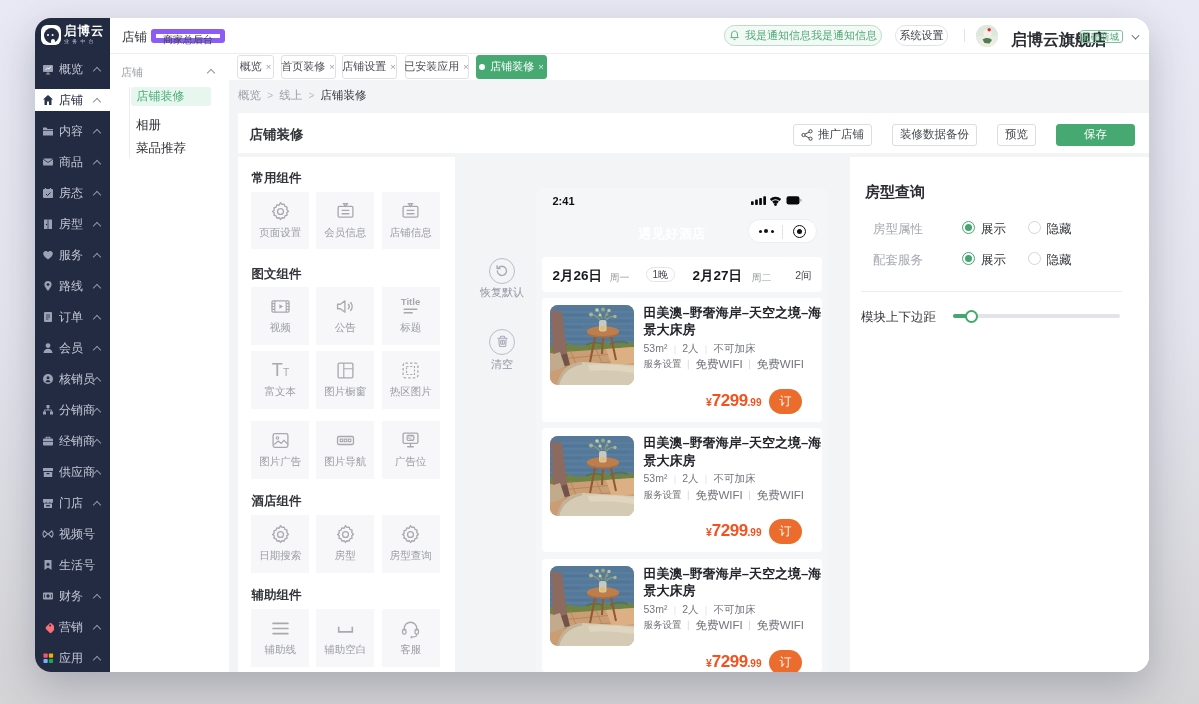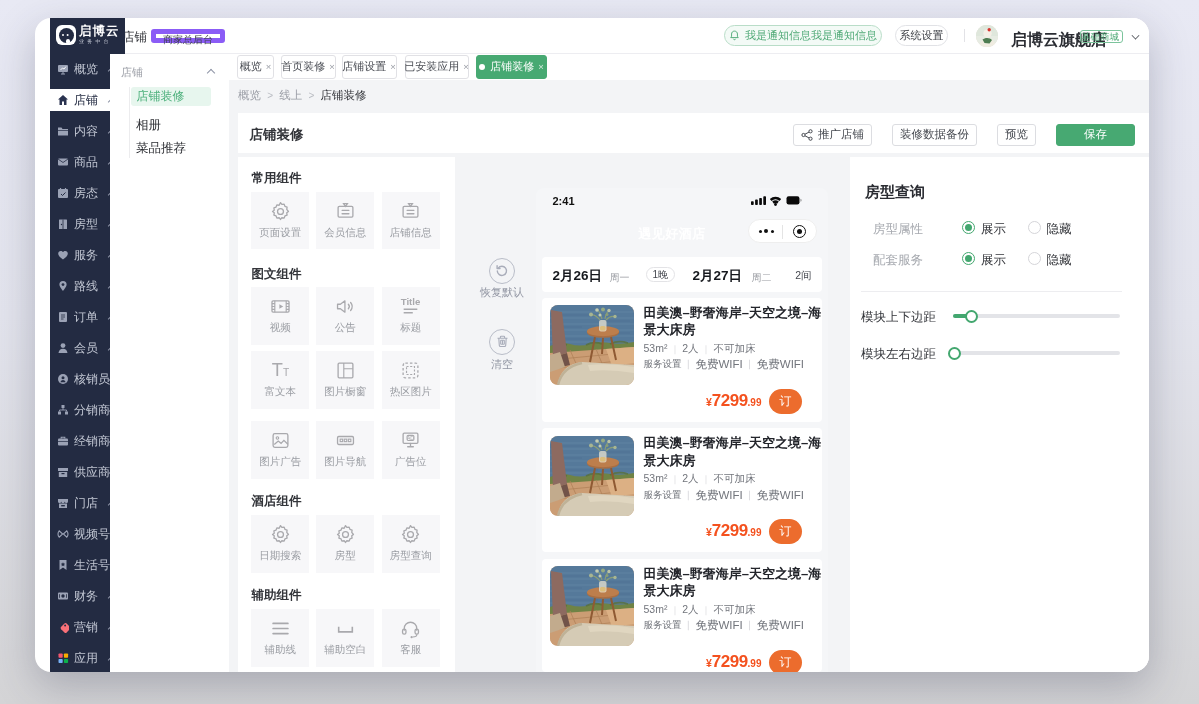--- a/index.html
+++ b/index.html
@@ -1,20 +1,20 @@
 <!DOCTYPE html>
 <html lang="zh"><head>
 <meta charset="utf-8">
 <style>
 *{margin:0;padding:0;box-sizing:border-box;font-family:"Liberation Sans",sans-serif;}
 html,body{width:1199px;height:704px;overflow:hidden;}
 body{background:linear-gradient(180deg,#e8e9f4 0%,#e3e4ed 45%,#d4d4d6 100%);position:relative;}
 .card{position:absolute;left:35px;top:18px;width:1114px;height:654px;background:#fff;border-radius:16px;box-shadow:0 14px 40px rgba(50,55,80,.28);overflow:hidden;}
 
-.snav{position:absolute;left:15px;top:0;width:75px;height:654px;background:#232b42;}
+.snav{position:absolute;left:0;top:0;width:75px;height:654px;background:#232b42;}
 .logo{position:absolute;left:6px;top:7px;display:flex;align-items:center;}
 .logo-box{width:20px;height:20px;background:#fff;border-radius:6px;position:relative;}
 .logo-face{position:absolute;left:2.5px;top:2.5px;width:15px;height:15px;background:#232b42;border-radius:50%;}
 .logo-face:before{content:"";position:absolute;left:3.8px;top:6.8px;width:2.2px;height:2.2px;background:#fff;border-radius:50%;box-shadow:4.6px 0 0 #fff;}
 .logo-face:after{content:"";position:absolute;left:7px;top:11.5px;width:4.5px;height:4.5px;background:#fff;border-radius:50%;}
 .logo-txt{margin-left:3px;}
 .logo-t1{color:#fff;font-size:12.5px;font-weight:bold;letter-spacing:1px;line-height:13px;}
 .logo-t2{color:#cdd2dd;font-size:5px;letter-spacing:3.2px;line-height:7px;}
 .mi{position:absolute;left:0;width:75px;height:22px;display:flex;align-items:center;color:#c3c8d4;font-size:12px;}
 .mi svg{position:absolute;left:7px;width:12px;height:12px;}
@@ -711,21 +711,15 @@
           <span class="rp-opt" style="left:196.5px">隐藏</span>
       </div>
       <div class="rp-div"></div>
       <div class="rp-srow" style="top:151px">
         <span class="rp-slb">模块上下边距</span>
         <span class="track">
             <span class="fill" style="width:16px"></span>
             <span class="knob" style="left:12px"></span>
           </span>
       </div>
-      <div class="rp-srow" style="top:188px">
-        <span class="rp-slb">模块左右边距</span>
-        <span class="track">
-            <span class="knob" style="left:-5px"></span>
-          </span>
-      </div>
     </div>
   </div>
 </div>
 
 </body></html>

